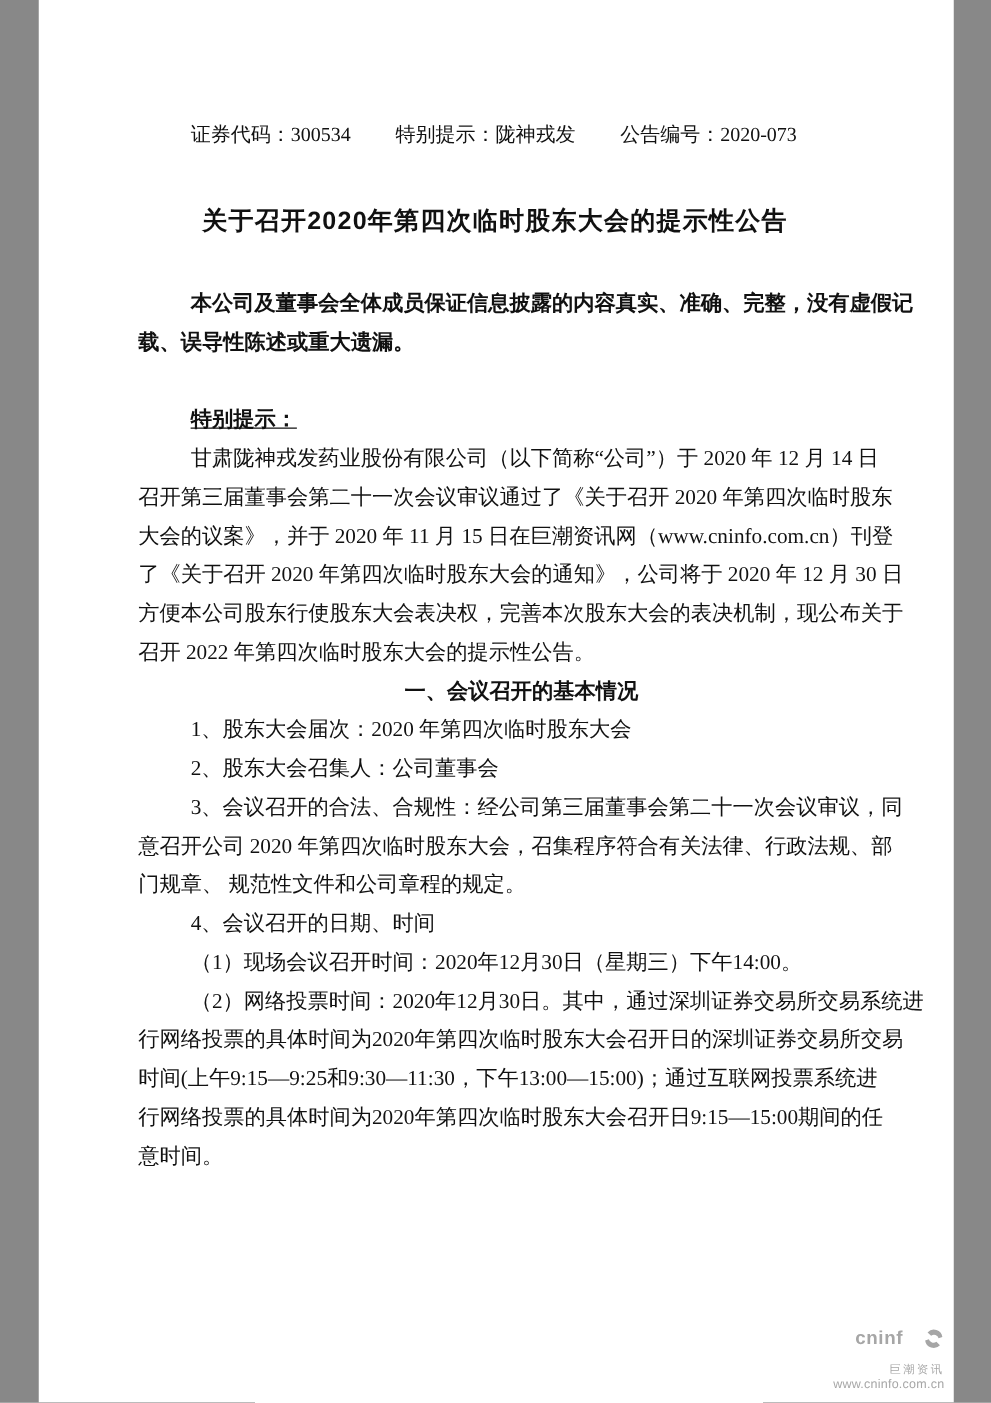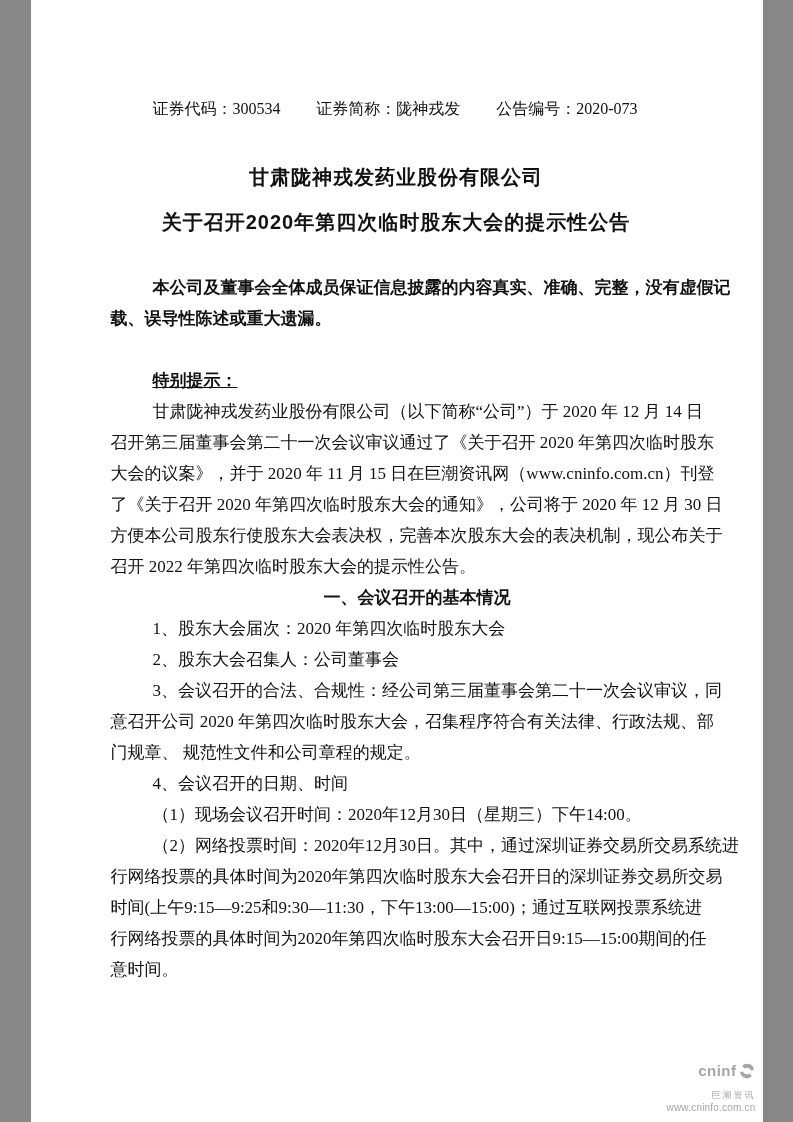--- a/index.html
+++ b/index.html
@@ -73,45 +73,44 @@
     text-align: right;
     color: #a6a6a6;
     font-family: "Liberation Sans", sans-serif;
     line-height: 1.05;
     padding-right: 3px;
   }
   .logo-row {
     display: flex;
     align-items: center;
     justify-content: flex-end;
-    gap: 1px;
+    gap: 15px;
   }
   .logo-word {
     font-weight: bold;
     font-size: 15px;
     letter-spacing: 0.5px;
   }
   .logo-mark { width: 18px; height: 18px; display: inline-block; }
   .logo-mark svg { width: 100%; height: 100%; fill: #a6a6a6; }
   .logo-cn { font-size: 9px; letter-spacing: 2px; margin-top: 11px; }
   .logo-url { font-size: 10px; margin-top: 2px; letter-spacing: 0.2px; }
 </style>
 </head>
 <body>
 
 <div class="page">
 
   <div class="doc-header">
     <span>证券代码：300534</span>
-    <span>证券简称：陇神戎发</span>
+    <span>特别提示：陇神戎发</span>
     <span>公告编号：2020-073</span>
   </div>
 
   <div class="title-block">
-    <div class="doc-title">甘肃陇神戎发药业股份有限公司</div>
     <div class="doc-subtitle">关于召开2020年第四次临时股东大会的提示性公告</div>
   </div>
 
   <div class="body-block statement">
       <div class="tline tline-first">本公司及董事会全体成员保证信息披露的内容真实、准确、完整，没有虚假记</div>
       <div class="tline tline-last">载、误导性陈述或重大遗漏。</div>
     </div>
 
   <div class="special-label">特别提示：</div>
 

